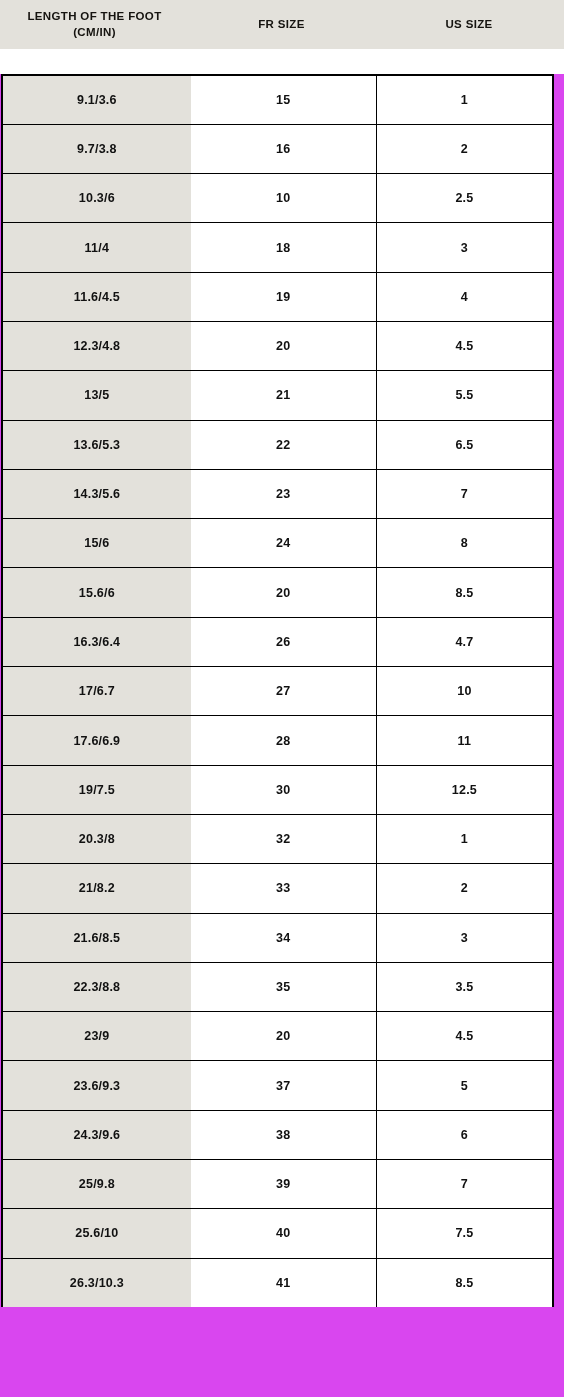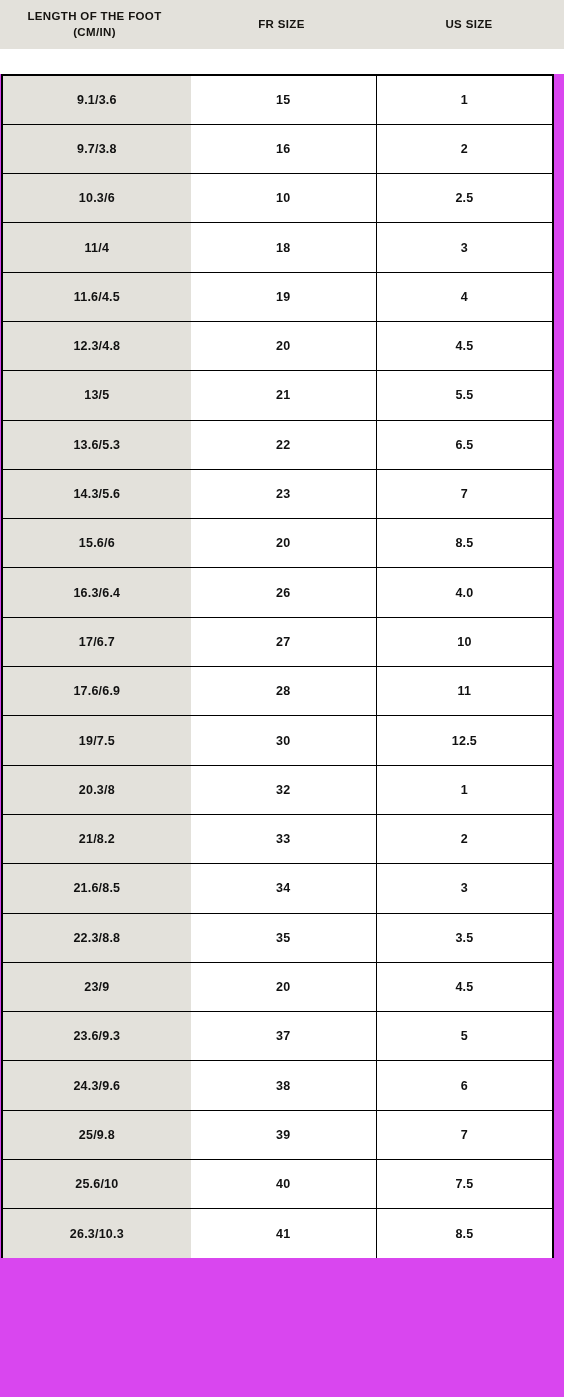--- a/index.html
+++ b/index.html
@@ -170,28 +170,33 @@
         <td class="c-length">13.6/5.3</td>
         <td class="c-fr">22</td>
         <td class="c-us">6.5</td>
       </tr>
       <tr>
         <td class="c-length">14.3/5.6</td>
         <td class="c-fr">23</td>
         <td class="c-us">7</td>
       </tr>
       <tr>
+        <td class="c-length">15/6</td>
+        <td class="c-fr">24</td>
+        <td class="c-us">8</td>
+      </tr>
+      <tr>
         <td class="c-length">15.6/6</td>
         <td class="c-fr">20</td>
         <td class="c-us">8.5</td>
       </tr>
       <tr>
         <td class="c-length">16.3/6.4</td>
         <td class="c-fr">26</td>
-        <td class="c-us">4.0</td>
+        <td class="c-us">4.7</td>
       </tr>
       <tr>
         <td class="c-length">17/6.7</td>
         <td class="c-fr">27</td>
         <td class="c-us">10</td>
       </tr>
       <tr>
         <td class="c-length">17.6/6.9</td>
         <td class="c-fr">28</td>
         <td class="c-us">11</td>

